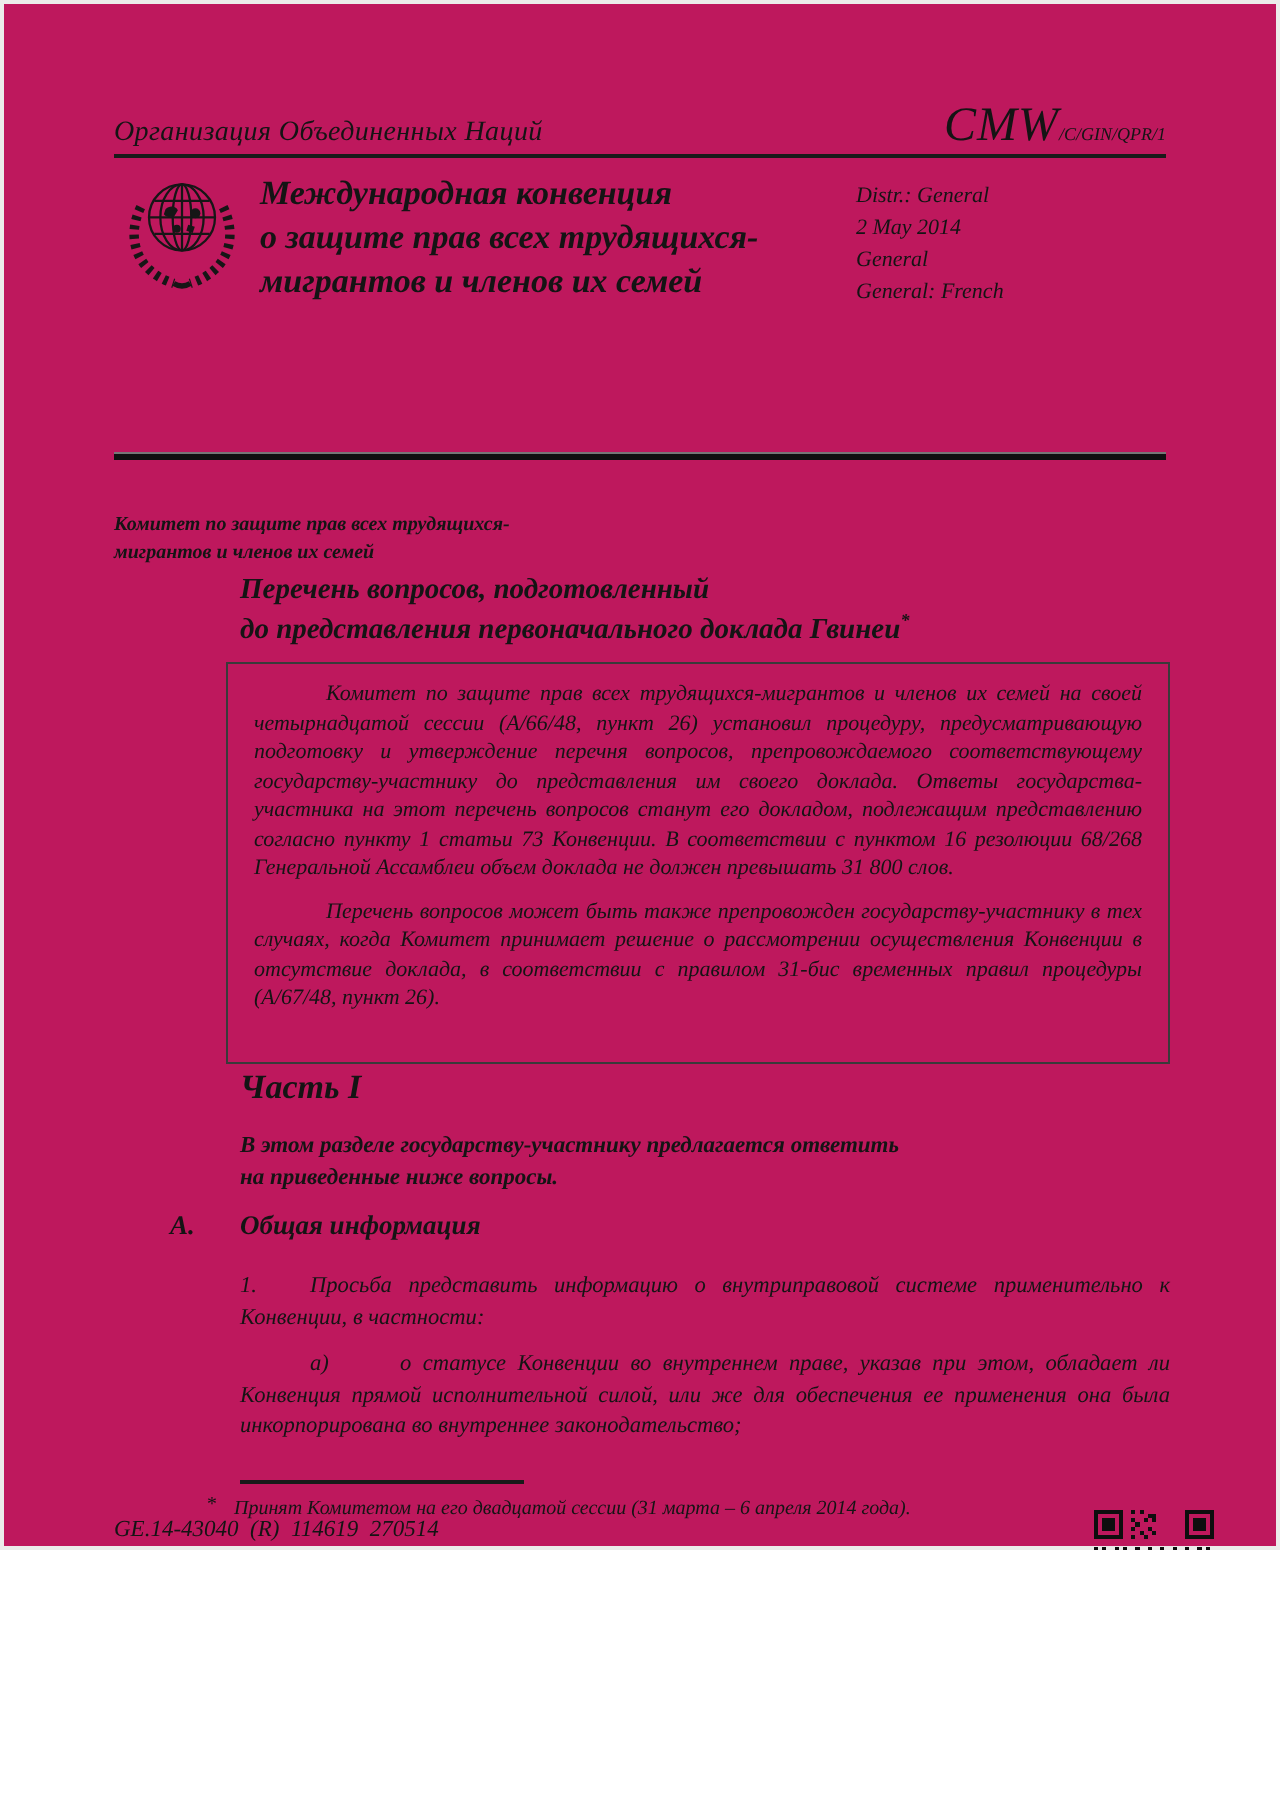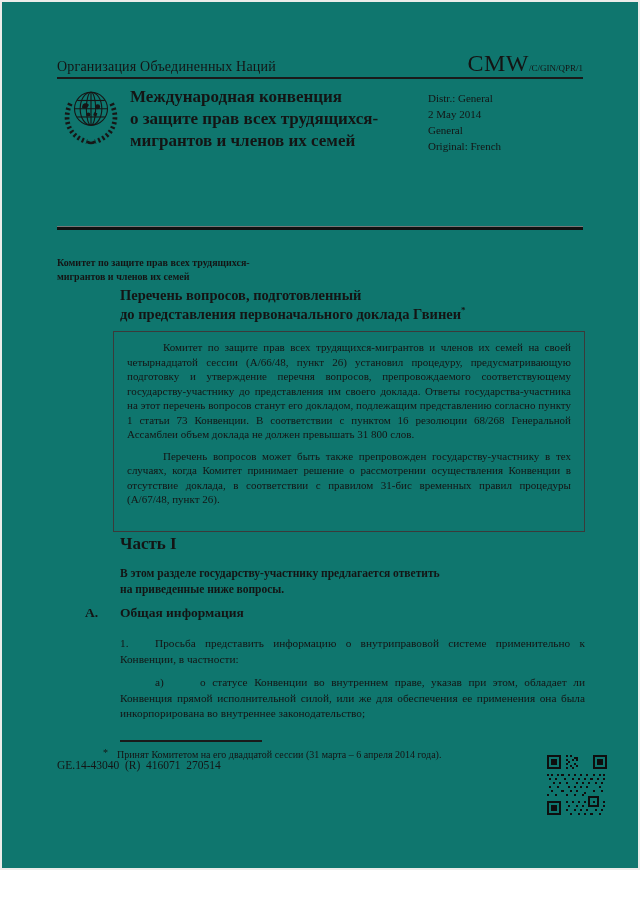--- a/index.html
+++ b/index.html
@@ -1,19 +1,19 @@
 <!DOCTYPE html>
 <html><head>
 <meta charset="utf-8">
 <style>
   html,body { margin:0; padding:0; background:#fff; }
   .page {
-    position:relative; width:640px; height:870px; background:#0f766e;
+    position:relative; width:640px; height:775px; background:#be185d;
     font-family:"Liberation Serif","DejaVu Serif",serif; color:#141414;
-    overflow:hidden; box-shadow: inset 0 0 0 2px #ececea;
+    overflow:hidden; box-shadow: inset 0 0 0 2px #ececea; font-style: italic;
   }
   .abs { position:absolute; }
   .preline { white-space:pre-line; }
 
   
   .org-row { left:57px; top:50px; width:526px; display:flex; justify-content:space-between; align-items:baseline; }
   .org-name { font-size:14px; letter-spacing:.2px; }
   .doc-symbol { font-size:24px; letter-spacing:.5px; }
   .doc-symbol .sub { font-size:9px; letter-spacing:0; }
   .rule-thin { left:57px; top:77px; width:526px; height:2px; background:#1a1a1a; }
@@ -117,21 +117,21 @@
     </svg>
   </div>
 
   <div class="abs conv-title preline">Международная конвенция
 о защите прав всех трудящихся-
 мигрантов и членов их семей</div>
   <div class="abs distr-block">
     <div>Distr.: General</div>
     <div>2 May 2014</div>
     <div>General</div>
-    <div>Original: French</div>
+    <div>General: French</div>
   </div>
 
   <div class="abs rule-heavy"></div>
 
   <div class="abs committee preline">Комитет по защите прав всех трудящихся-
 мигрантов и членов их семей</div>
 
   <div class="abs doc-title"><span class="preline">Перечень вопросов, подготовленный
 до представления первоначального доклада Гвинеи</span><sup>*</sup></div>
 
@@ -147,21 +147,21 @@
   <div class="abs section-letter">A.</div>
   <div class="abs section-title">Общая информация</div>
 
   <div class="abs para para-1"><span class="pnum">1.</span><span>Просьба представить информацию о внутриправовой системе применительно к Конвенции, в частности:</span></div>
 
   <div class="abs para para-1a"><span class="pmark">а)</span><span>о статусе Конвенции во внутреннем праве, указав при этом, обладает ли Конвенция прямой исполнительной силой, или же для обеспечения ее применения она была инкорпорирована во внутреннее законодательство;</span></div>
 
   <div class="abs fn-rule"></div>
   <div class="abs footnote"><span class="fn-marker">*</span><span>Принят Комитетом на его двадцатой сессии (31 марта – 6 апреля 2014 года).</span></div>
 
-  <div class="abs ge-line">GE.14-43040  (R)  416071  270514</div>
+  <div class="abs ge-line">GE.14-43040  (R)  114619  270514</div>
 
 
 
   <div class="abs qr">
     <svg viewBox="0 0 29 29" width="60" height="60" shape-rendering="crispEdges">
       <g fill="#0e0e0e">
         <path fill-rule="evenodd" d="M0 0h7v7H0z M1 1h5v5H1z"></path>
           <path d="M2 2h3v3H2z"></path>
         <path fill-rule="evenodd" d="M22 0h7v7h-7z M23 1h5v5h-5z"></path>
           <path d="M24 2h3v3h-3z"></path>

